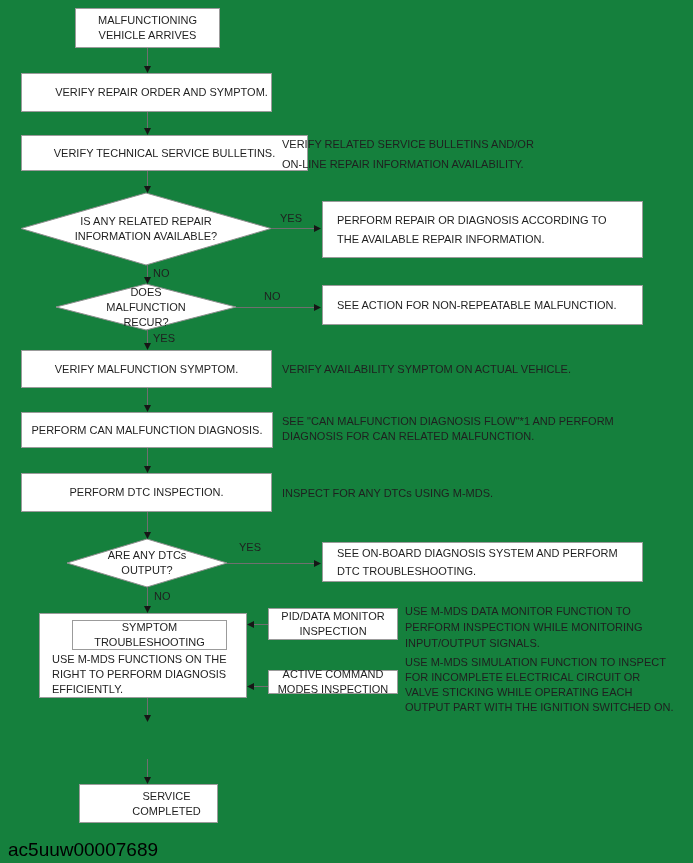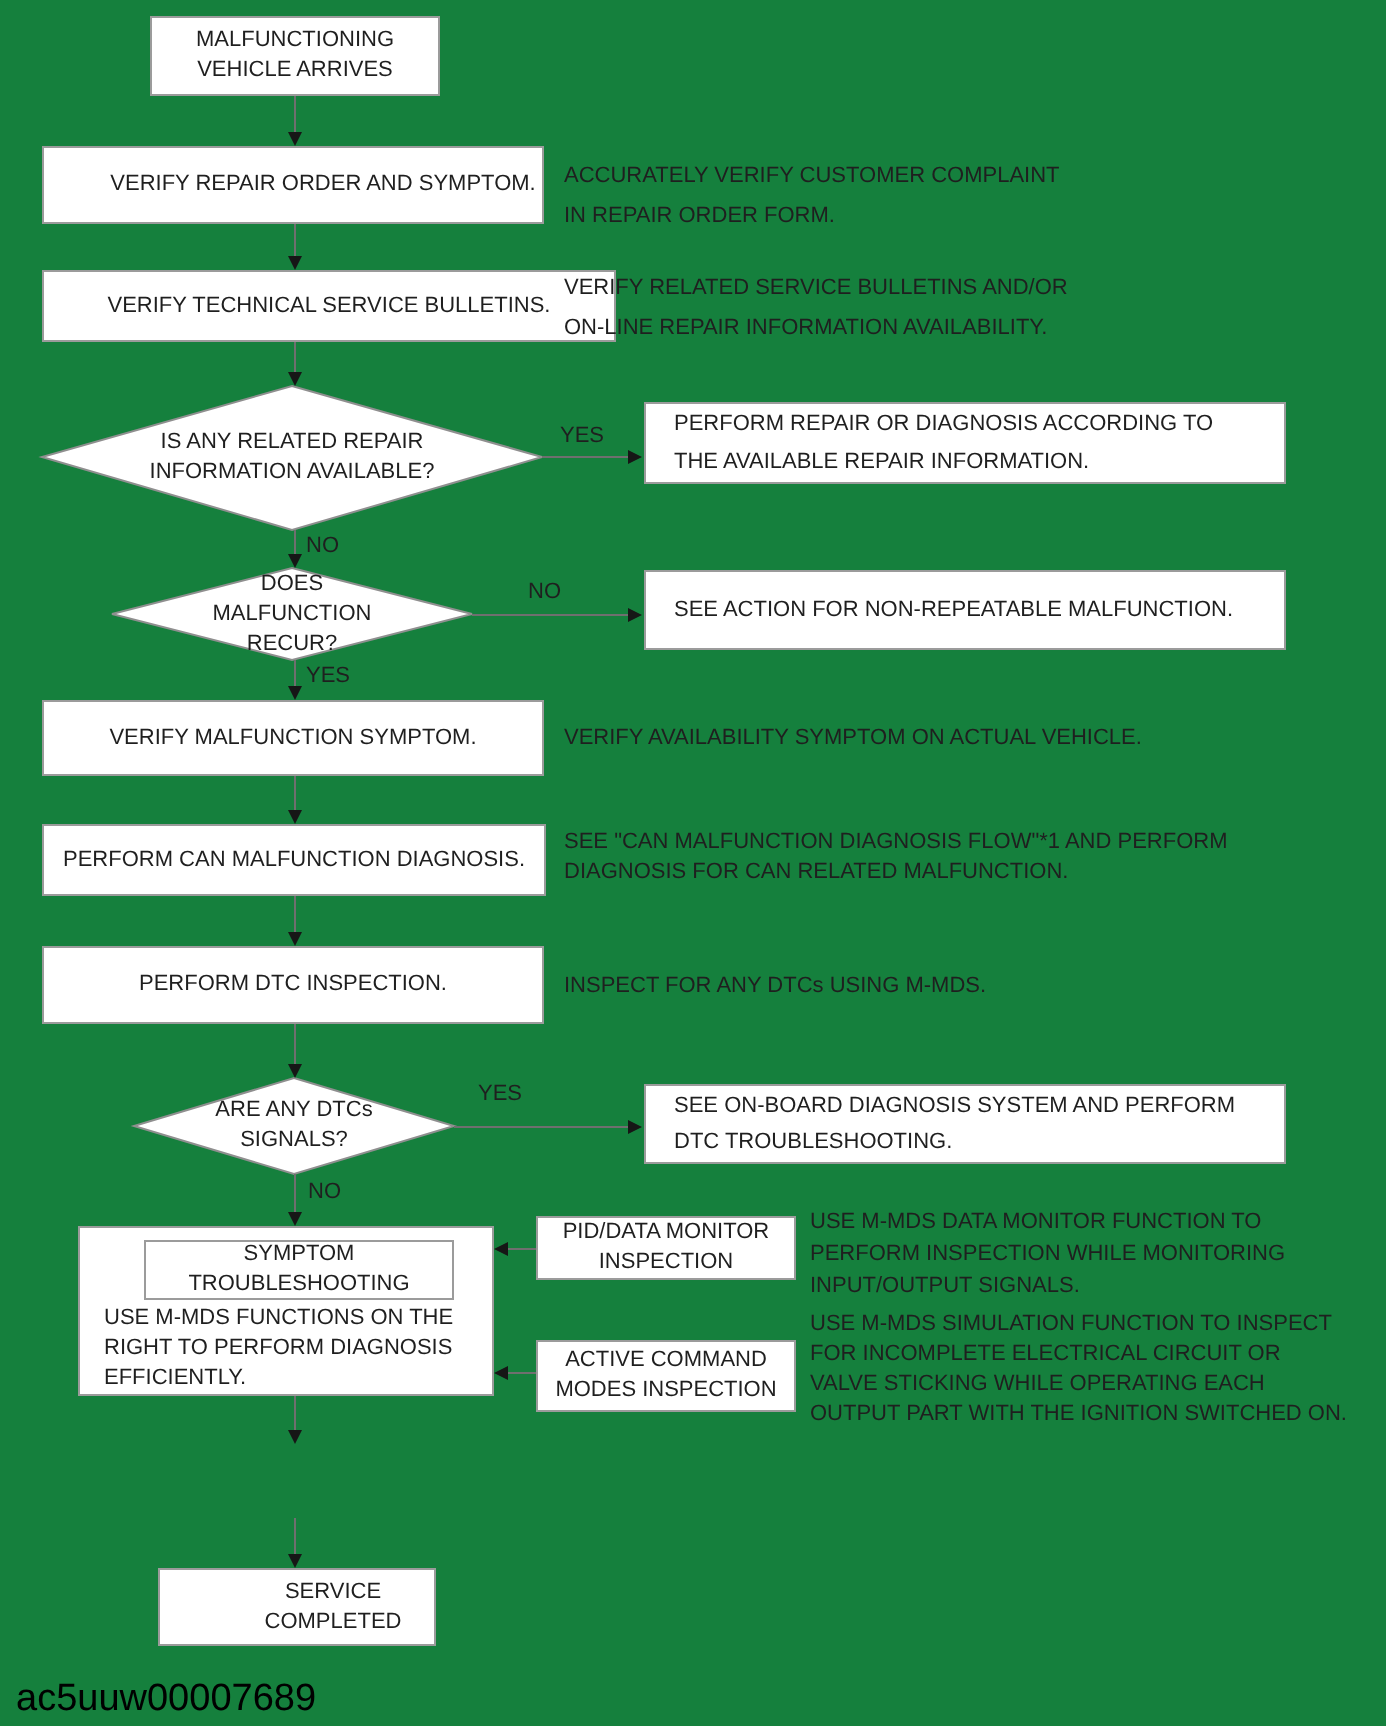--- a/index.html
+++ b/index.html
@@ -77,60 +77,58 @@
   <div class="box" style="left:75px;top:8px;width:145px;height:40px;">MALFUNCTIONING
 VEHICLE ARRIVES</div>
 
   <div class="box" style="left:21px;top:73px;width:251px;height:39px;padding-left:30px;">VERIFY REPAIR ORDER AND SYMPTOM.</div>
 
   <div class="box" style="left:21px;top:135px;width:287px;height:36px;">VERIFY TECHNICAL SERVICE BULLETINS.</div>
 
   <div class="dtext" style="left:46px;top:214px;width:200px;">IS ANY RELATED REPAIR
 INFORMATION AVAILABLE?</div>
 
-  <div class="box left-text lh19" style="left:322px;top:201px;width:321px;height:41px;">PERFORM REPAIR OR DIAGNOSIS ACCORDING TO
+  <div class="box left-text lh19" style="left:322px;top:201px;width:321px;height:57px;">PERFORM REPAIR OR DIAGNOSIS ACCORDING TO
 THE AVAILABLE REPAIR INFORMATION.</div>
 
   <div class="dtext" style="left:71px;top:285px;width:150px;">DOES
 MALFUNCTION
 RECUR?</div>
 
   <div class="box left-text" style="left:322px;top:285px;width:321px;height:40px;">SEE ACTION FOR NON-REPEATABLE MALFUNCTION.</div>
 
   <div class="box" style="left:21px;top:350px;width:251px;height:38px;">VERIFY MALFUNCTION SYMPTOM.</div>
 
   <div class="box" style="left:21px;top:412px;width:252px;height:36px;">PERFORM CAN MALFUNCTION DIAGNOSIS.</div>
 
   <div class="box" style="left:21px;top:473px;width:251px;height:39px;">PERFORM DTC INSPECTION.</div>
 
   <div class="dtext" style="left:72px;top:548px;width:150px;">ARE ANY DTCs
-SIGNALS?</div>
+OUTPUT?</div>
 
   <div class="box left-text lh18" style="left:322px;top:542px;width:321px;height:40px;">SEE ON-BOARD DIAGNOSIS SYSTEM AND PERFORM
 DTC TROUBLESHOOTING.</div>
 
   <div class="container-box" style="left:39px;top:613px;width:208px;height:85px;"></div>
   <div class="box" style="left:72px;top:620px;width:155px;height:30px;">SYMPTOM
 TROUBLESHOOTING</div>
   <div class="note" style="left:52px;top:652px;width:192px;">USE M-MDS FUNCTIONS ON THE
 RIGHT TO PERFORM DIAGNOSIS
 EFFICIENTLY.</div>
 
   <div class="box" style="left:268px;top:608px;width:130px;height:32px;">PID/DATA MONITOR
 INSPECTION</div>
 
-  <div class="box" style="left:268px;top:670px;width:130px;height:36px;">ACTIVE COMMAND
+  <div class="box" style="left:268px;top:670px;width:130px;height:24px;">ACTIVE COMMAND
 MODES INSPECTION</div>
 
 
   <div class="box" style="left:79px;top:784px;width:139px;height:39px;padding-left:36px;">SERVICE
 COMPLETED</div>
 
-  <div class="note lh20" style="left:282px;top:78px;">ACCURATELY VERIFY CUSTOMER COMPLAINT
-IN REPAIR ORDER FORM.</div>
   <div class="note lh20" style="left:282px;top:134px;">VERIFY RELATED SERVICE BULLETINS AND/OR
 ON-LINE REPAIR INFORMATION AVAILABILITY.</div>
   <div class="note" style="left:282px;top:362px;">VERIFY AVAILABILITY SYMPTOM ON ACTUAL VEHICLE.</div>
   <div class="note" style="left:282px;top:414px;">SEE "CAN MALFUNCTION DIAGNOSIS FLOW"*1 AND PERFORM
 DIAGNOSIS FOR CAN RELATED MALFUNCTION.</div>
   <div class="note" style="left:282px;top:486px;">INSPECT FOR ANY DTCs USING M-MDS.</div>
   <div class="note lh16" style="left:405px;top:603px;">USE M-MDS DATA MONITOR FUNCTION TO
 PERFORM INSPECTION WHILE MONITORING
 INPUT/OUTPUT SIGNALS.</div>
   <div class="note" style="left:405px;top:655px;">USE M-MDS SIMULATION FUNCTION TO INSPECT

